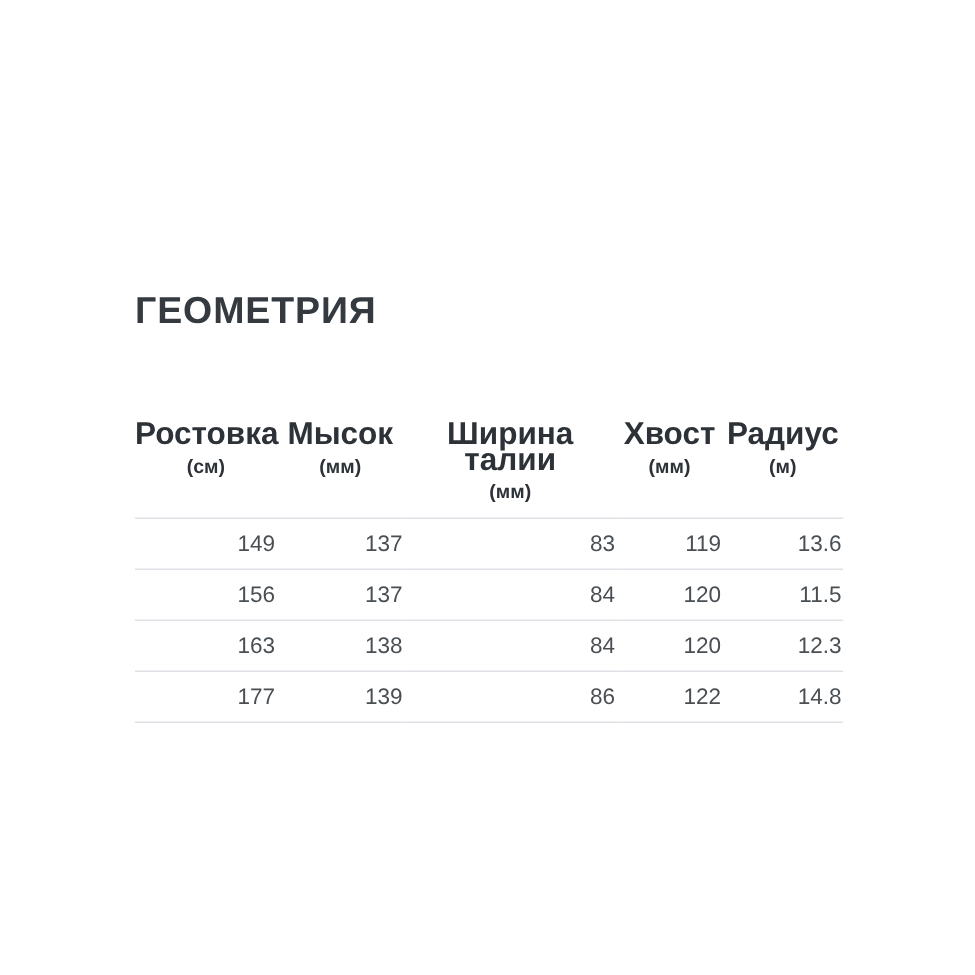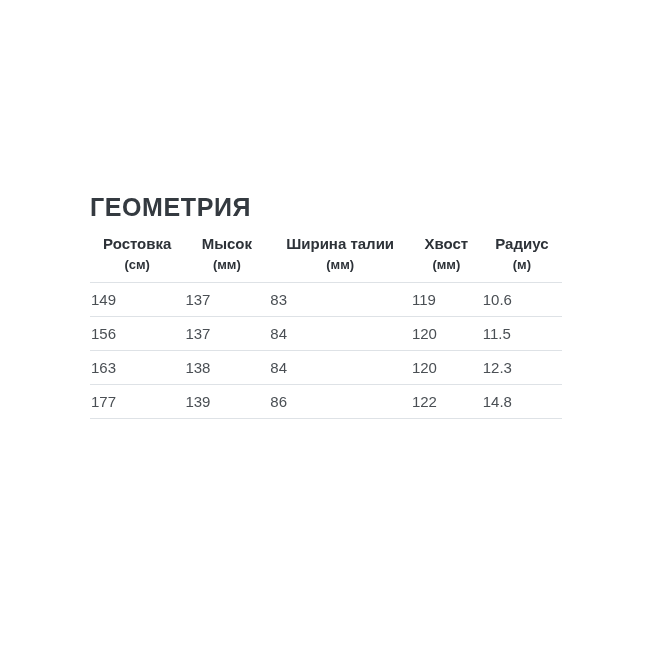--- a/index.html
+++ b/index.html
@@ -32,26 +32,26 @@
     table-layout:fixed;
   }
   col.c1{width:20%;} col.c2{width:18%;} col.c3{width:30%;}
   col.c4{width:15%;} col.c5{width:17%;}
   thead th{
     padding:0 0 9px 0;
     border-bottom:1px solid var(--divider);
     text-align:center;vertical-align:top;
     font-weight:700;color:var(--header-text);
   }
-  .col-label{font-size:15px;line-height:17px;}
+  .col-label{font-size:21px;line-height:17px;margin-top:46px;}
   .col-unit{font-size:13px;line-height:17px;margin-top:4px;}
   tbody td{
     height:34px;
     border-bottom:1px solid var(--divider);
-    text-align:left;vertical-align:middle;
+    text-align:right;vertical-align:middle;
     font-size:15px;color:var(--cell-text);
   }
 </style>
 </head>
 <body>
 
 <div class="geometry-section">
   <h2 class="section-title">ГЕОМЕТРИЯ</h2>
 
   <table class="geo-table">
@@ -85,21 +85,21 @@
             <div class="col-unit">(м)</div>
           </th>
         </tr>
     </thead>
     <tbody id="table-body">
         <tr>
           <td>149</td>
           <td>137</td>
           <td>83</td>
           <td>119</td>
-          <td>10.6</td>
+          <td>13.6</td>
         </tr>
         <tr>
           <td>156</td>
           <td>137</td>
           <td>84</td>
           <td>120</td>
           <td>11.5</td>
         </tr>
         <tr>
           <td>163</td>

